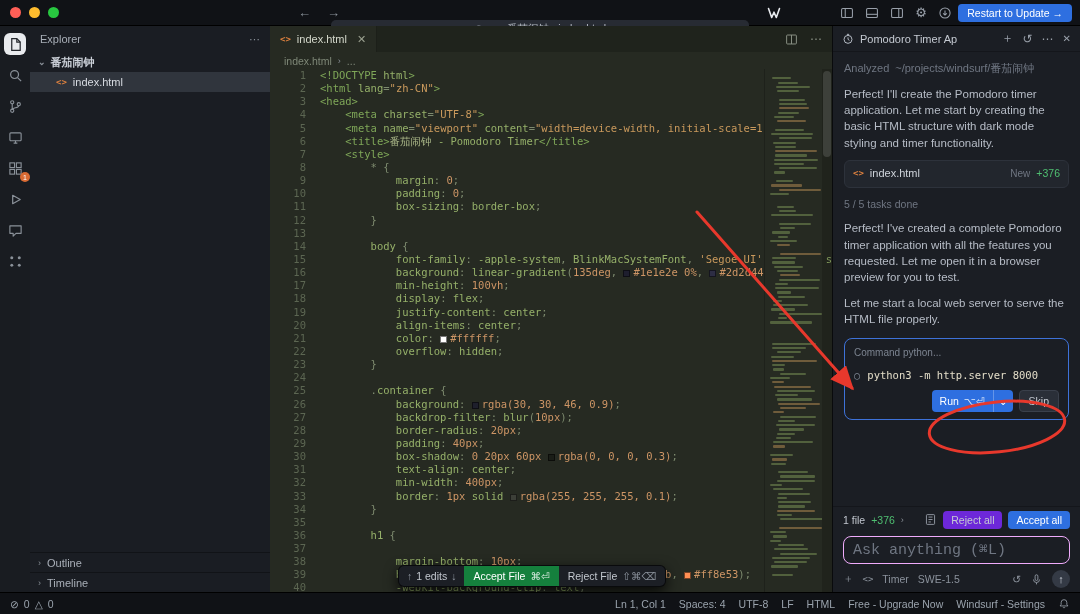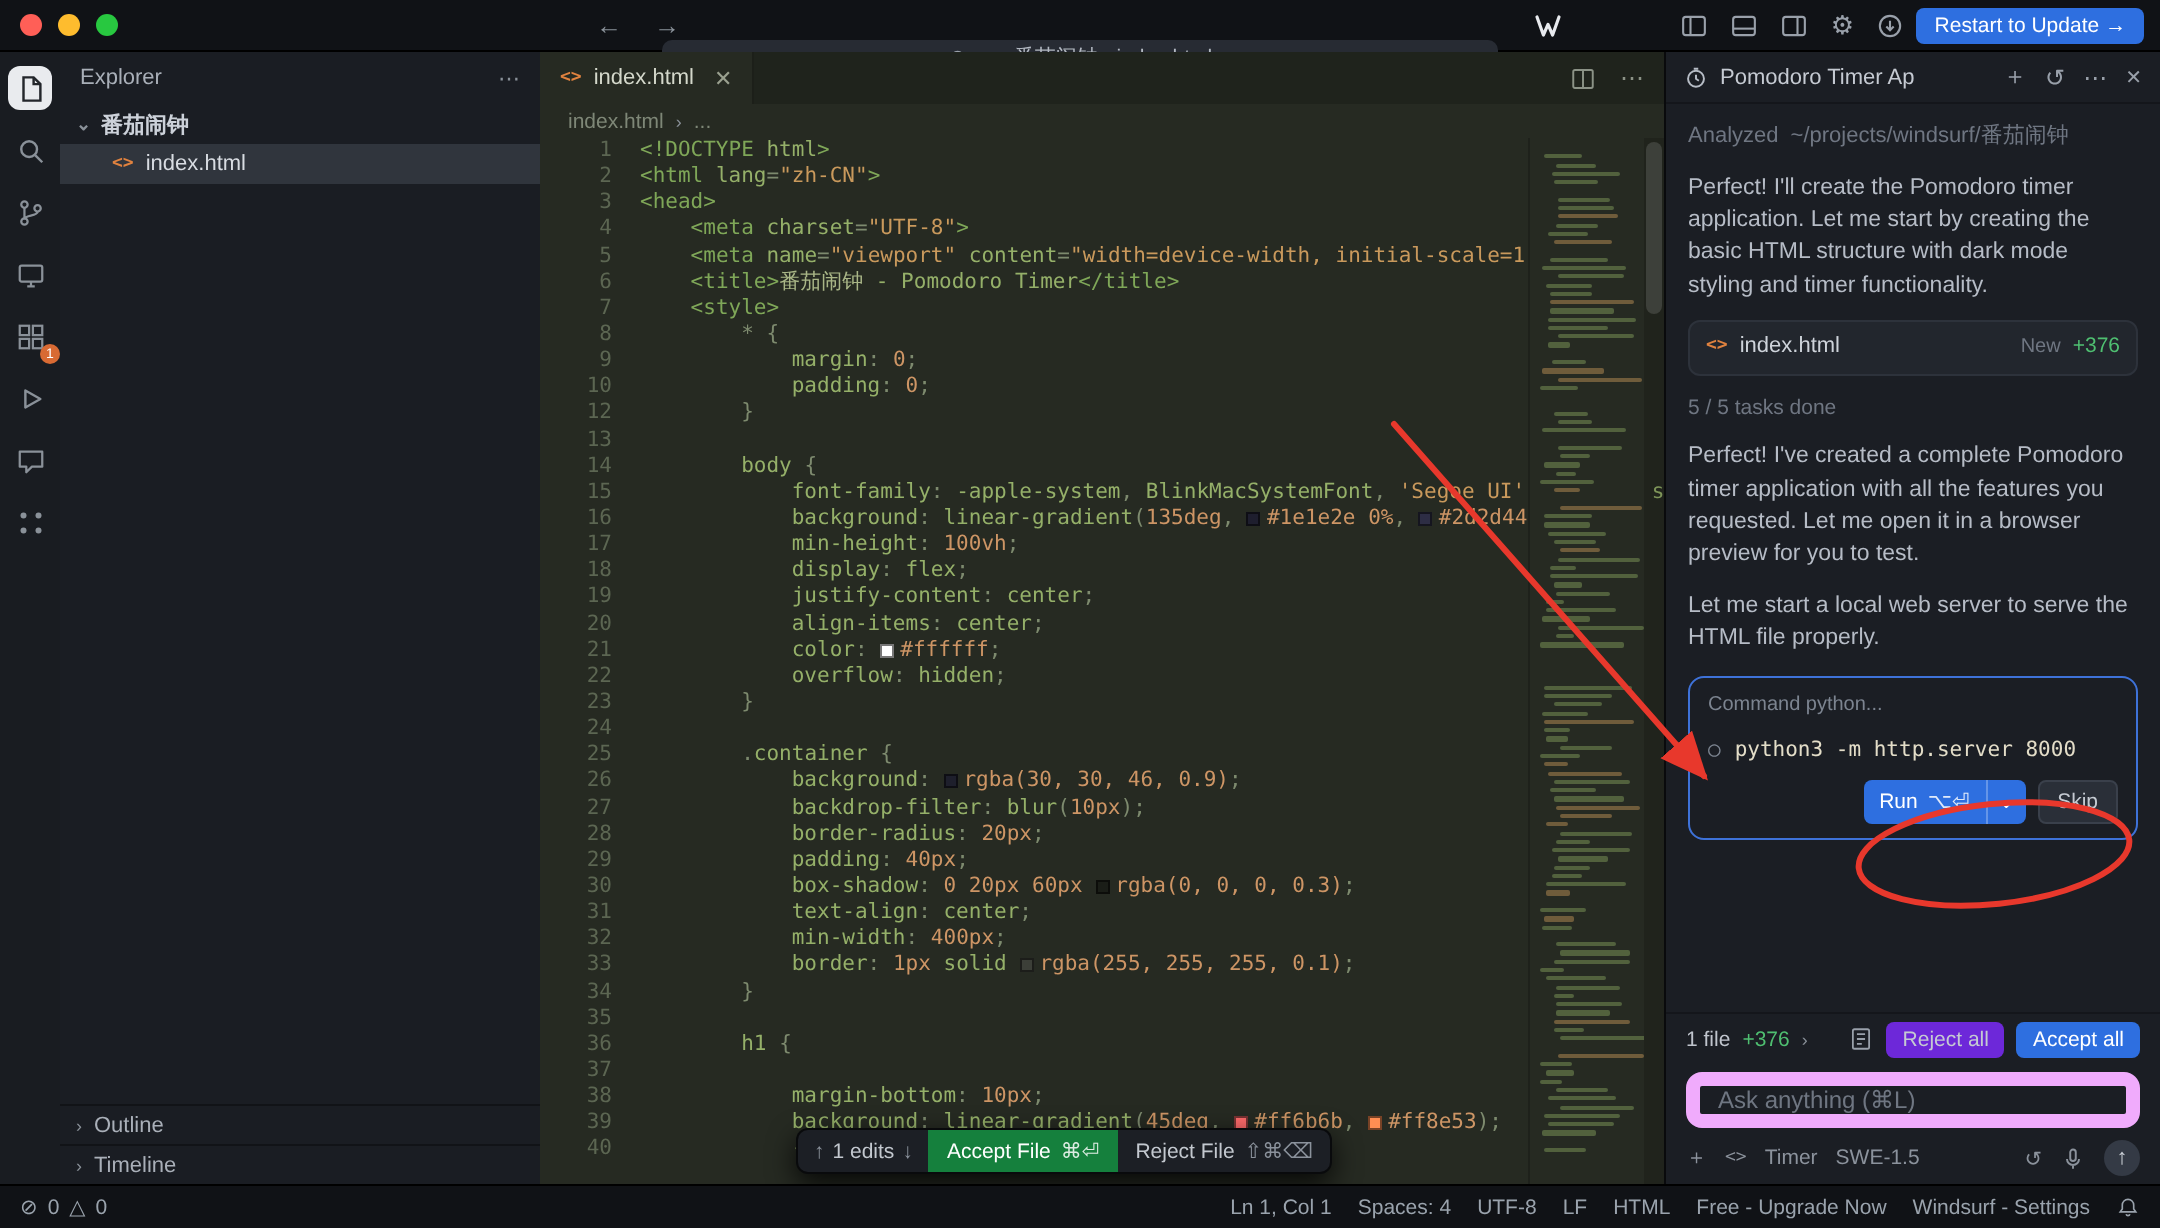--- a/index.html
+++ b/index.html
@@ -80,21 +80,21 @@
   .cmd-btns{display:flex;justify-content:flex-end;gap:6px}
   .btn-run{display:flex;align-items:stretch;background:#2e6fe0;border-radius:4px;color:#fff;font-size:10.5px;overflow:hidden}
   .btn-run .main-part{padding:3px 8px;display:flex;gap:5px;align-items:center}
   .btn-run .chevseg{padding:3px 5px;border-left:1px solid #ffffff44;display:flex;align-items:center}
   .btn-skip{background:#2a2f38;border:1px solid #3a404b;color:#c5cad2;border-radius:4px;padding:3px 9px;font-size:10.5px;display:flex;align-items:center}
   .cs-footer{height:26px;flex:none;display:flex;align-items:center;gap:6px;padding:0 10px;font-size:10.5px;color:#c0c5cd;border-top:1px solid #00000040}
   .added-green{color:#4fbf71}
   .btn-dark{background:#6d28d9;color:#c5cad2;border-radius:4px;padding:3px 8px}
   .btn-blue{background:#2e6fe0;color:#fff;border-radius:4px;padding:3px 8px}
   .cs-input-wrap{flex:none;padding:4px 10px 2px}
-  .cs-input{width:100%;background:transparent;border:7px solid #f0abfc;border-radius:8px;height:28px;color:#c5cad2;font-size:12px;padding:0 9px;outline:none;font-family:Liberation Sans, sans-serif}
+  .cs-input{width:100%;background:transparent;border:1px solid #f0abfc;border-radius:8px;height:28px;color:#c5cad2;font-size:15px;padding:0 9px;outline:none;font-family:Liberation Mono, monospace}
   .cs-input::placeholder{color:#6f7682}
   .cs-toolbar{height:26px;flex:none;display:flex;align-items:center;gap:9px;padding:0 10px;font-size:10.5px;color:#8b929c}
   .cs-toolbar .right{margin-left:auto;display:flex;gap:9px;align-items:center}
   .send-btn{width:18px;height:18px;border-radius:50%;background:#343a45;color:#cdd2d9;display:flex;align-items:center;justify-content:center;font-size:11px}
 
   
   .statusbar{height:22px;flex:none;background:#101216;border-top:1px solid #000;display:flex;align-items:center;padding:0 10px;font-size:10.5px;color:#9aa3ad}
   .sb-left{display:flex;gap:5px;align-items:center}
   .sb-right{margin-left:auto;display:flex;gap:13px;align-items:center}
 
@@ -294,20 +294,21 @@
             <div class="code-row"><span class="ln">1</span><span class="lc"><span class="tk-tag">&lt;!DOCTYPE</span> <span class="tk-id">html</span><span class="tk-tag">&gt;</span></span></div>
             <div class="code-row"><span class="ln">2</span><span class="lc"><span class="tk-tag">&lt;html</span> <span class="tk-id">lang</span><span class="tk-pu">=</span><span class="tk-str">"zh-CN"</span><span class="tk-tag">&gt;</span></span></div>
             <div class="code-row"><span class="ln">3</span><span class="lc"><span class="tk-tag">&lt;head</span><span class="tk-tag">&gt;</span></span></div>
             <div class="code-row"><span class="ln">4</span><span class="lc">    <span class="tk-tag">&lt;meta</span> <span class="tk-id">charset</span><span class="tk-pu">=</span><span class="tk-str">"UTF-8"</span><span class="tk-tag">&gt;</span></span></div>
             <div class="code-row"><span class="ln">5</span><span class="lc">    <span class="tk-tag">&lt;meta</span> <span class="tk-id">name</span><span class="tk-pu">=</span><span class="tk-str">"viewport"</span> <span class="tk-id">content</span><span class="tk-pu">=</span><span class="tk-str">"width=device-width, initial-scale=1.0"</span><span class="tk-tag">&gt;</span></span></div>
             <div class="code-row"><span class="ln">6</span><span class="lc">    <span class="tk-tag">&lt;title</span><span class="tk-tag">&gt;</span>番茄闹钟 <span class="tk-id">-</span> <span class="tk-id">Pomodoro</span> <span class="tk-id">Timer</span><span class="tk-tag">&lt;/title</span><span class="tk-tag">&gt;</span></span></div>
             <div class="code-row"><span class="ln">7</span><span class="lc">    <span class="tk-tag">&lt;style</span><span class="tk-tag">&gt;</span></span></div>
             <div class="code-row"><span class="ln">8</span><span class="lc">        <span class="tk-pu">*</span> <span class="tk-pu">{</span></span></div>
             <div class="code-row"><span class="ln">9</span><span class="lc">            <span class="tk-id">margin</span><span class="tk-pu">:</span> <span class="tk-num">0</span><span class="tk-pu">;</span></span></div>
             <div class="code-row"><span class="ln">10</span><span class="lc">            <span class="tk-id">padding</span><span class="tk-pu">:</span> <span class="tk-num">0</span><span class="tk-pu">;</span></span></div>
+            <div class="code-row"><span class="ln">11</span><span class="lc">            <span class="tk-id">box-sizing</span><span class="tk-pu">:</span> <span class="tk-id">border-box</span><span class="tk-pu">;</span></span></div>
             <div class="code-row"><span class="ln">12</span><span class="lc">        <span class="tk-pu">}</span></span></div>
             <div class="code-row"><span class="ln">13</span><span class="lc"></span></div>
             <div class="code-row"><span class="ln">14</span><span class="lc">        <span class="tk-id">body</span> <span class="tk-pu">{</span></span></div>
             <div class="code-row"><span class="ln">15</span><span class="lc">            <span class="tk-id">font-family</span><span class="tk-pu">:</span> <span class="tk-id">-apple-system</span><span class="tk-pu">,</span> <span class="tk-id">BlinkMacSystemFont</span><span class="tk-pu">,</span> <span class="tk-str">'Segoe UI'</span><span class="tk-pu">,</span> <span class="tk-id">Roboto</span><span class="tk-pu">,</span> <span class="tk-id">sa</span></span></div>
             <div class="code-row"><span class="ln">16</span><span class="lc">            <span class="tk-id">background</span><span class="tk-pu">:</span> <span class="tk-id">linear-gradient</span><span class="tk-pu">(</span><span class="tk-num">135deg</span><span class="tk-pu">,</span> <span class="sw" style="background:#1e1e2e"></span><span class="tk-num">#1e1e2e</span> <span class="tk-num">0%</span><span class="tk-pu">,</span> <span class="sw" style="background:#2d2d44"></span><span class="tk-num">#2d2d44</span> <span class="tk-num">100%</span><span class="tk-pu">)</span><span class="tk-pu">;</span></span></div>
             <div class="code-row"><span class="ln">17</span><span class="lc">            <span class="tk-id">min-height</span><span class="tk-pu">:</span> <span class="tk-num">100vh</span><span class="tk-pu">;</span></span></div>
             <div class="code-row"><span class="ln">18</span><span class="lc">            <span class="tk-id">display</span><span class="tk-pu">:</span> <span class="tk-id">flex</span><span class="tk-pu">;</span></span></div>
             <div class="code-row"><span class="ln">19</span><span class="lc">            <span class="tk-id">justify-content</span><span class="tk-pu">:</span> <span class="tk-id">center</span><span class="tk-pu">;</span></span></div>
             <div class="code-row"><span class="ln">20</span><span class="lc">            <span class="tk-id">align-items</span><span class="tk-pu">:</span> <span class="tk-id">center</span><span class="tk-pu">;</span></span></div>
             <div class="code-row"><span class="ln">21</span><span class="lc">            <span class="tk-id">color</span><span class="tk-pu">:</span> <span class="sw" style="background:#ffffff"></span><span class="tk-num">#ffffff</span><span class="tk-pu">;</span></span></div>

